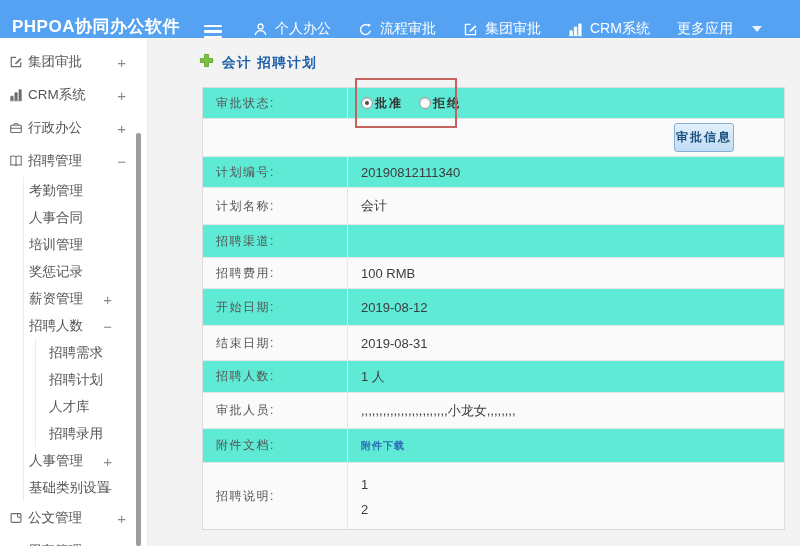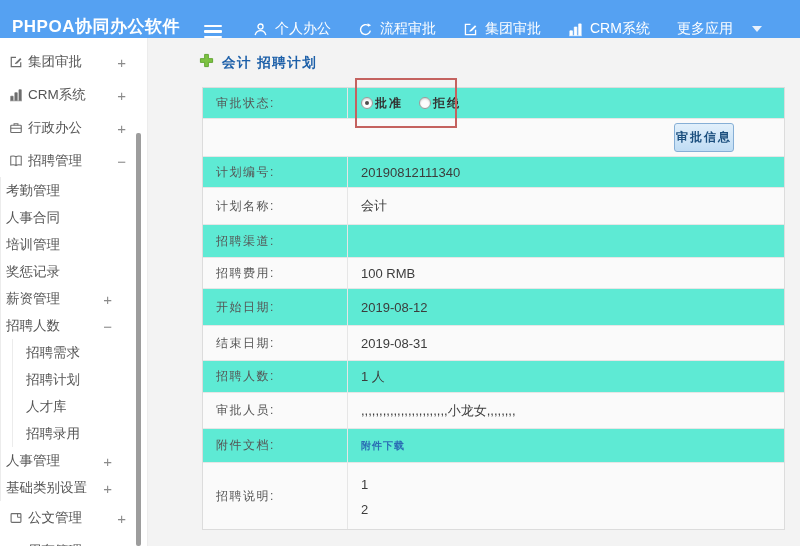--- a/index.html
+++ b/index.html
@@ -28,21 +28,21 @@
   .s-item.lv0 { height:33px; padding-left:28px; }
   .s-item.lv1 { height:27px; padding-left:5px; }
   .s-item.lv2 { height:27px; padding-left:13px; }
   .s-item .s-icon { position:absolute; left:9px; top:50%; transform:translateY(-50%);
                     color:#6d6d6d; display:flex; }
   .s-item.lv0 .s-icon { left:9px; }
   .expand { position:absolute; color:#8a8a8a; font-size:15px; font-weight:400; top:50%;
             transform:translateY(-50%); }
   .lv0 .expand { right:21px; }
   .lv1 .expand { right:35px; }
-  .grp1 { border-left:1px solid #ececec; }
+  .grp1 { margin-left:23px; border-left:1px solid #ececec; }
   .grp2 { margin-left:11px; border-left:1px solid #ececec; }
   .sb-thumb { position:absolute; left:136px; top:95px; width:5px; height:413px;
               background:#9d9d9d; border-radius:2px; cursor:pointer; }
 
   
   .content { position:absolute; left:148px; top:38px; right:0; bottom:0; background:#f3f3f3; }
   .crumb { position:absolute; left:51px; top:15px; display:flex; align-items:center; gap:8px; }
   .crumb-title { color:#1c5fa8; font-weight:bold; font-size:13.5px; letter-spacing:1.5px; }
 
   .ftable { position:absolute; left:54px; top:49px; width:583px; background:#5eead4;

